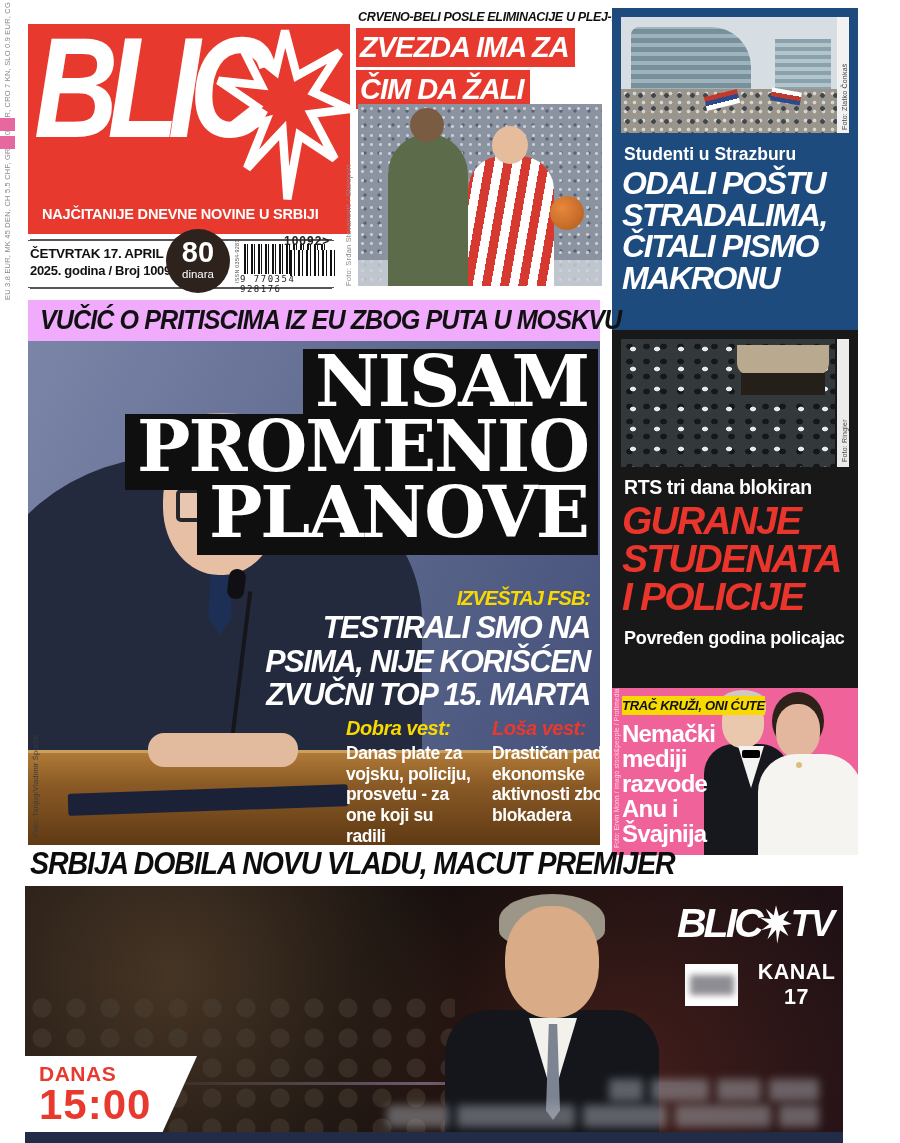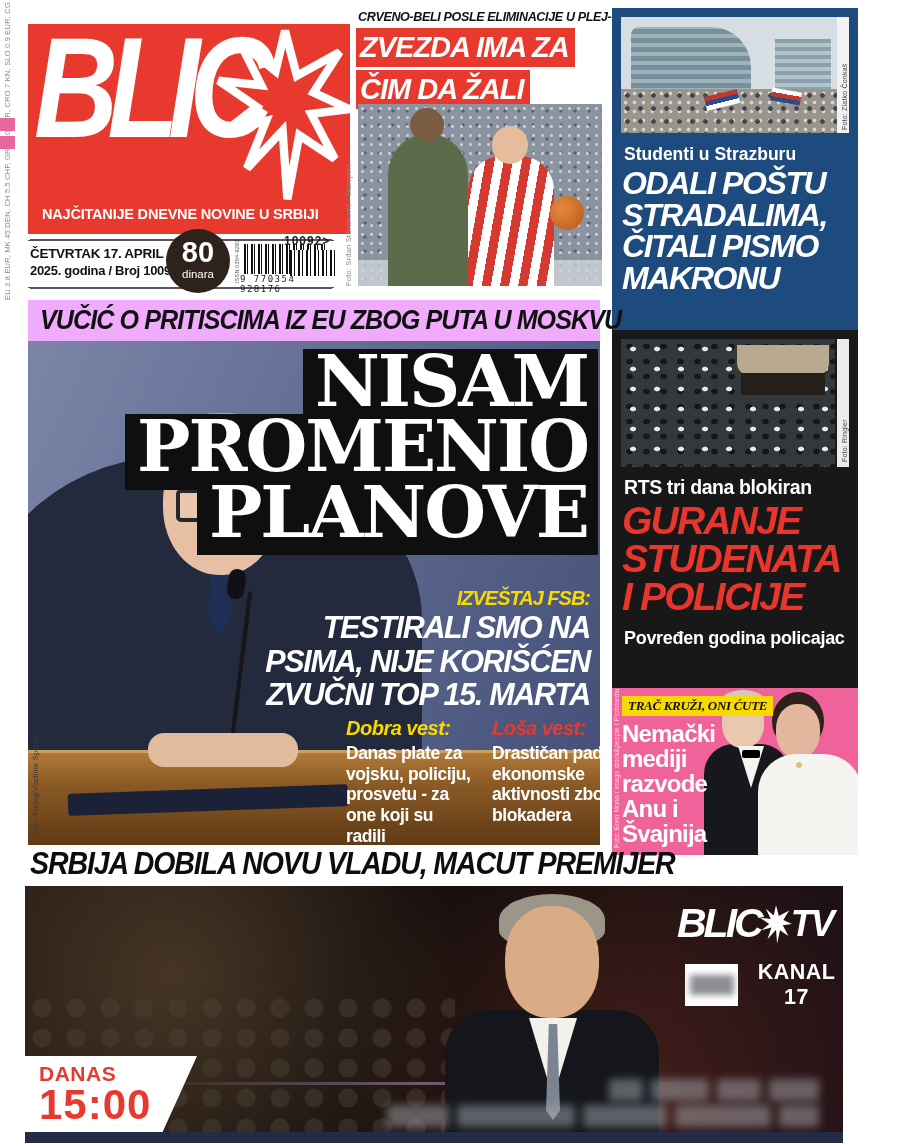--- a/index.html
+++ b/index.html
@@ -132,21 +132,21 @@
   .pol-credit{position:absolute;right:10px;top:14px;height:118px;font-size:7px;color:#444;}
   .pol-kicker{position:absolute;left:12px;top:146px;font-size:19.5px;font-weight:bold;color:#fff;letter-spacing:-.4px;}
   .pol-head{position:absolute;left:10px;top:172px;color:#e9352b;font-weight:bold;font-style:italic;
             font-size:39px;line-height:.98;letter-spacing:-1.8px;}
   .pol-sub{position:absolute;left:12px;top:298px;font-size:18px;font-weight:bold;color:#fff;letter-spacing:-.3px;}
 
   
   .pink-box{position:absolute;left:612px;top:688px;width:246px;height:167px;background:#f0639a;overflow:hidden;}
   .gossip-credit{position:absolute;left:1px;top:10px;height:150px;font-size:6.5px;color:#fbd9e6;}
   .gossip-tag{position:absolute;left:10px;top:8px;background:#f8d900;color:#111;font-size:13px;
-              font-weight:bold;font-style:italic;padding:2px 6px;letter-spacing:-.3px;font-family:Liberation Serif, serif;}
+              font-weight:bold;font-style:italic;padding:2px 0;letter-spacing:-.3px;}
   .gossip-head{position:absolute;left:10px;top:34px;width:118px;color:#fff;font-weight:bold;
                font-size:24px;line-height:1.04;letter-spacing:-.8px;}
   .couple{position:absolute;right:0;top:0;width:140px;height:167px;}
   .man-head{position:absolute;left:4px;top:10px;width:42px;height:50px;border-radius:46%;background:#e9c8ad;}
   .man-hair{position:absolute;left:2px;top:2px;width:46px;height:26px;border-radius:50% 50% 20% 20%;background:#cfc9bf;}
   .man-body{position:absolute;left:-14px;top:56px;width:86px;height:111px;border-radius:30px 30px 0 0;background:#17181d;}
   .man-shirt{position:absolute;left:20px;top:58px;width:26px;height:42px;background:#f4f4f2;
              clip-path:polygon(0 0,100% 0,50% 100%);}
   .bowtie{position:absolute;left:24px;top:62px;width:18px;height:8px;background:#000;border-radius:2px;}
   .woman-hair{position:absolute;right:34px;top:4px;width:52px;height:58px;border-radius:50%;background:#2e2119;}

